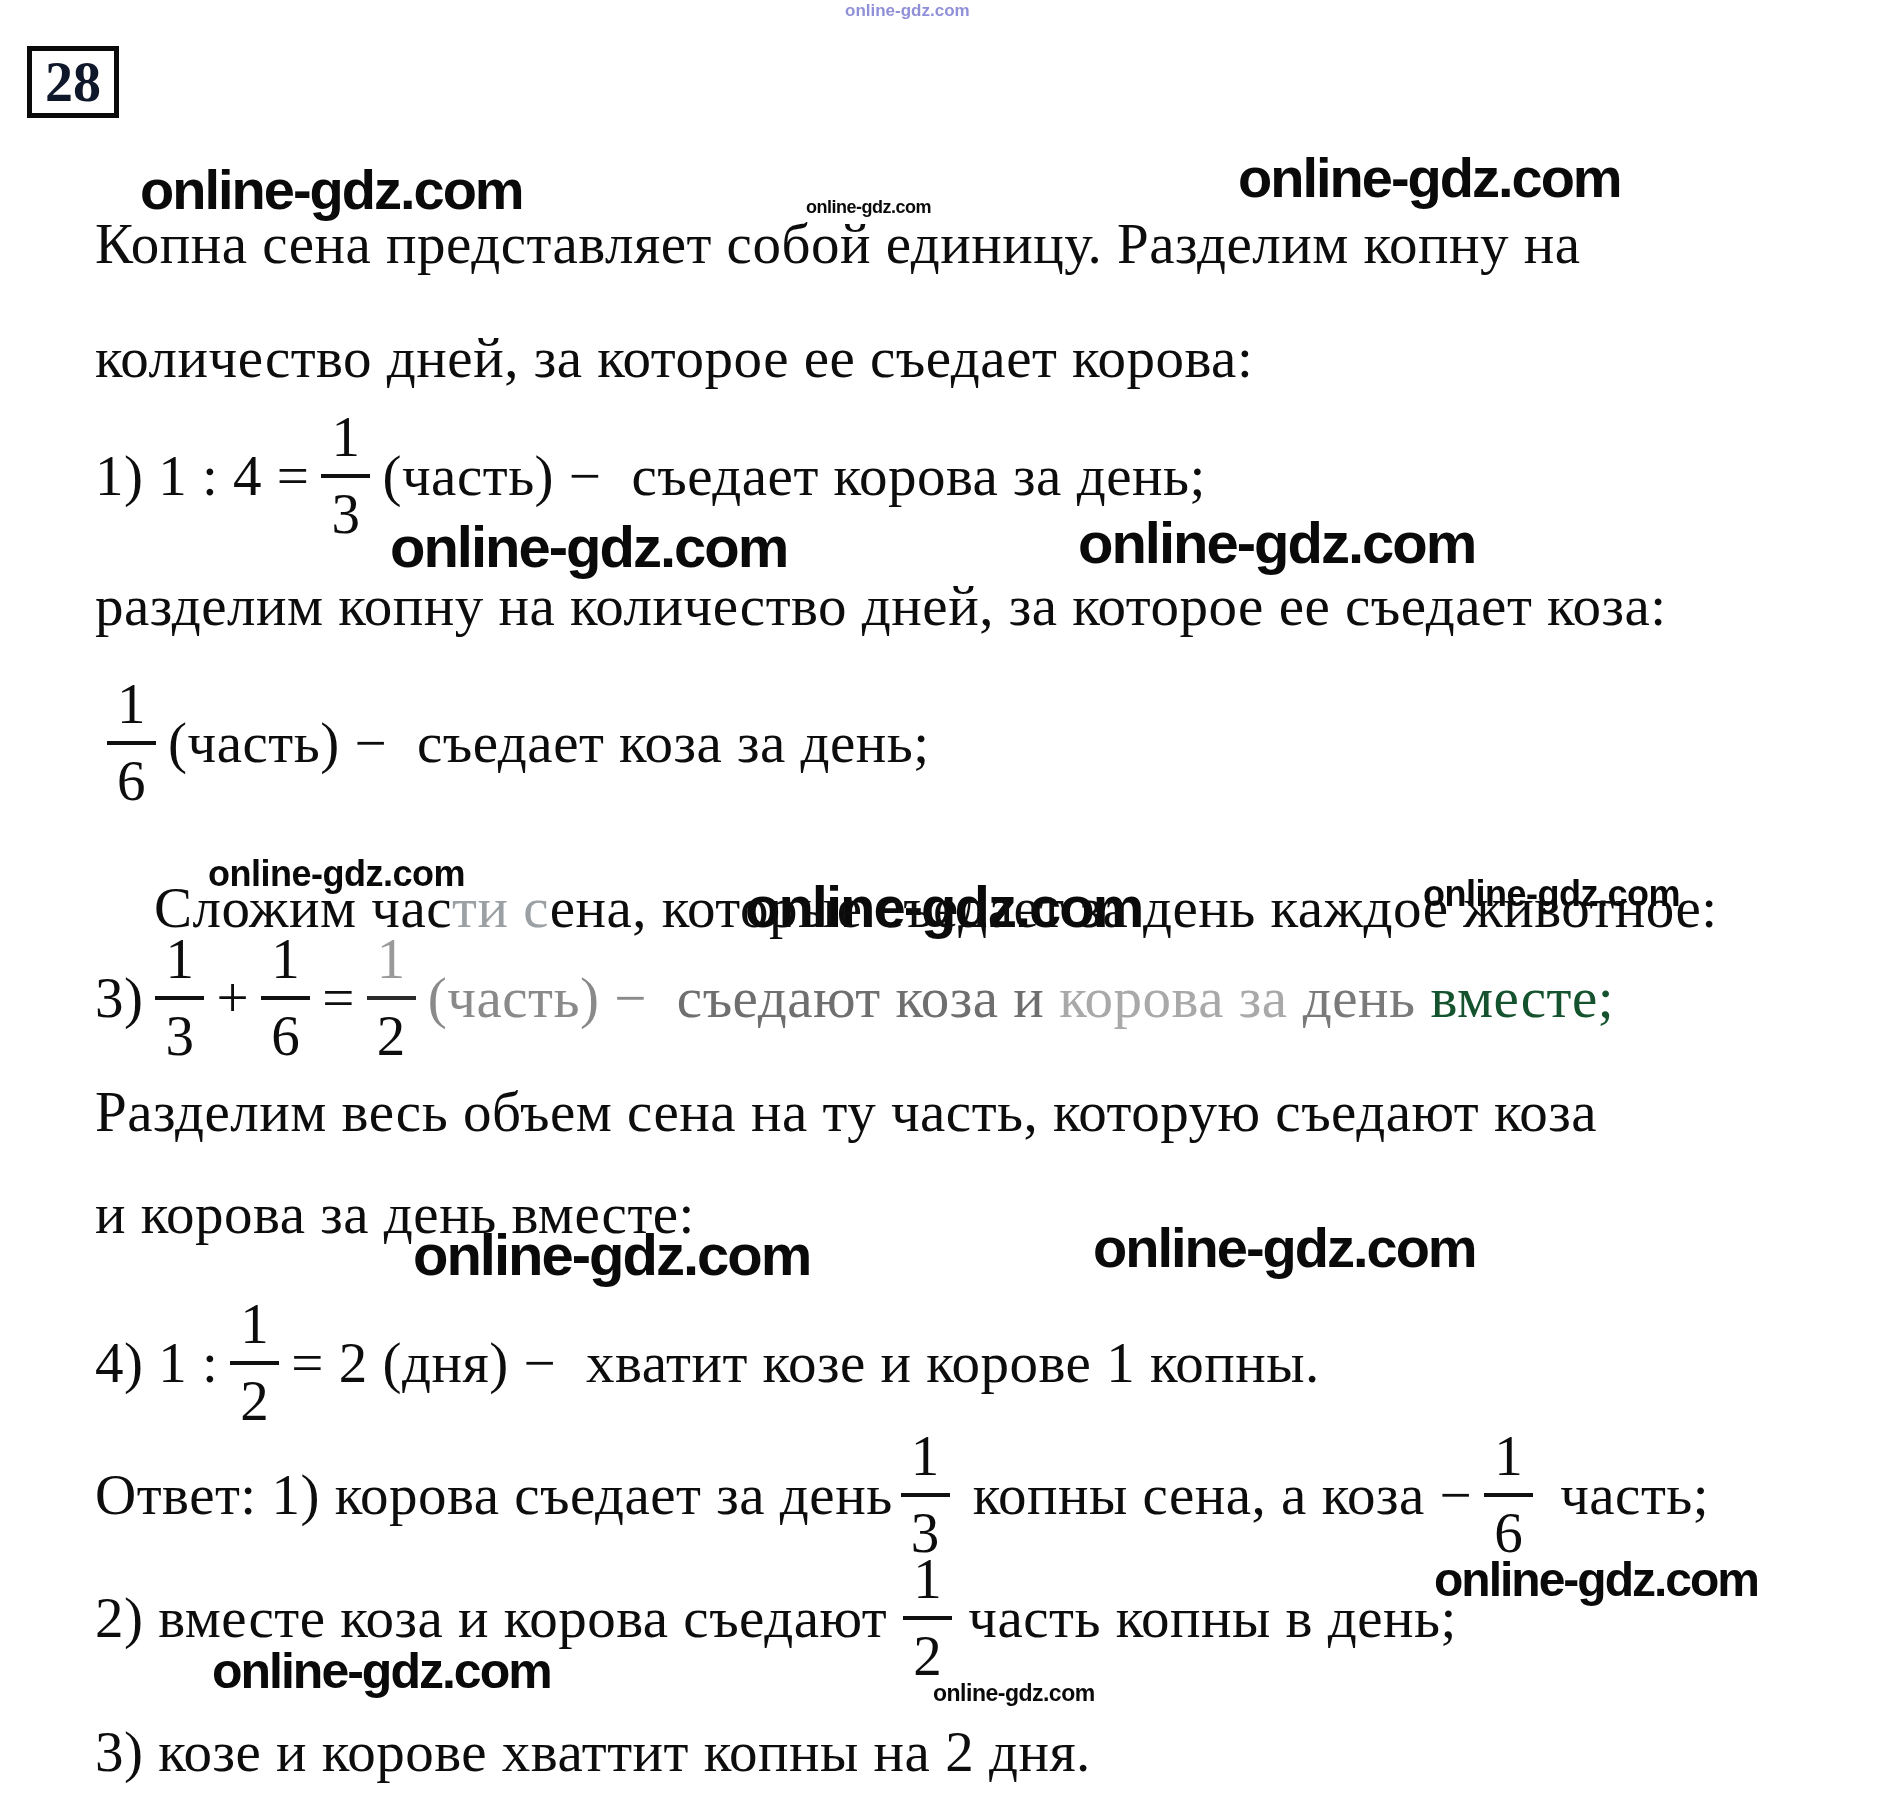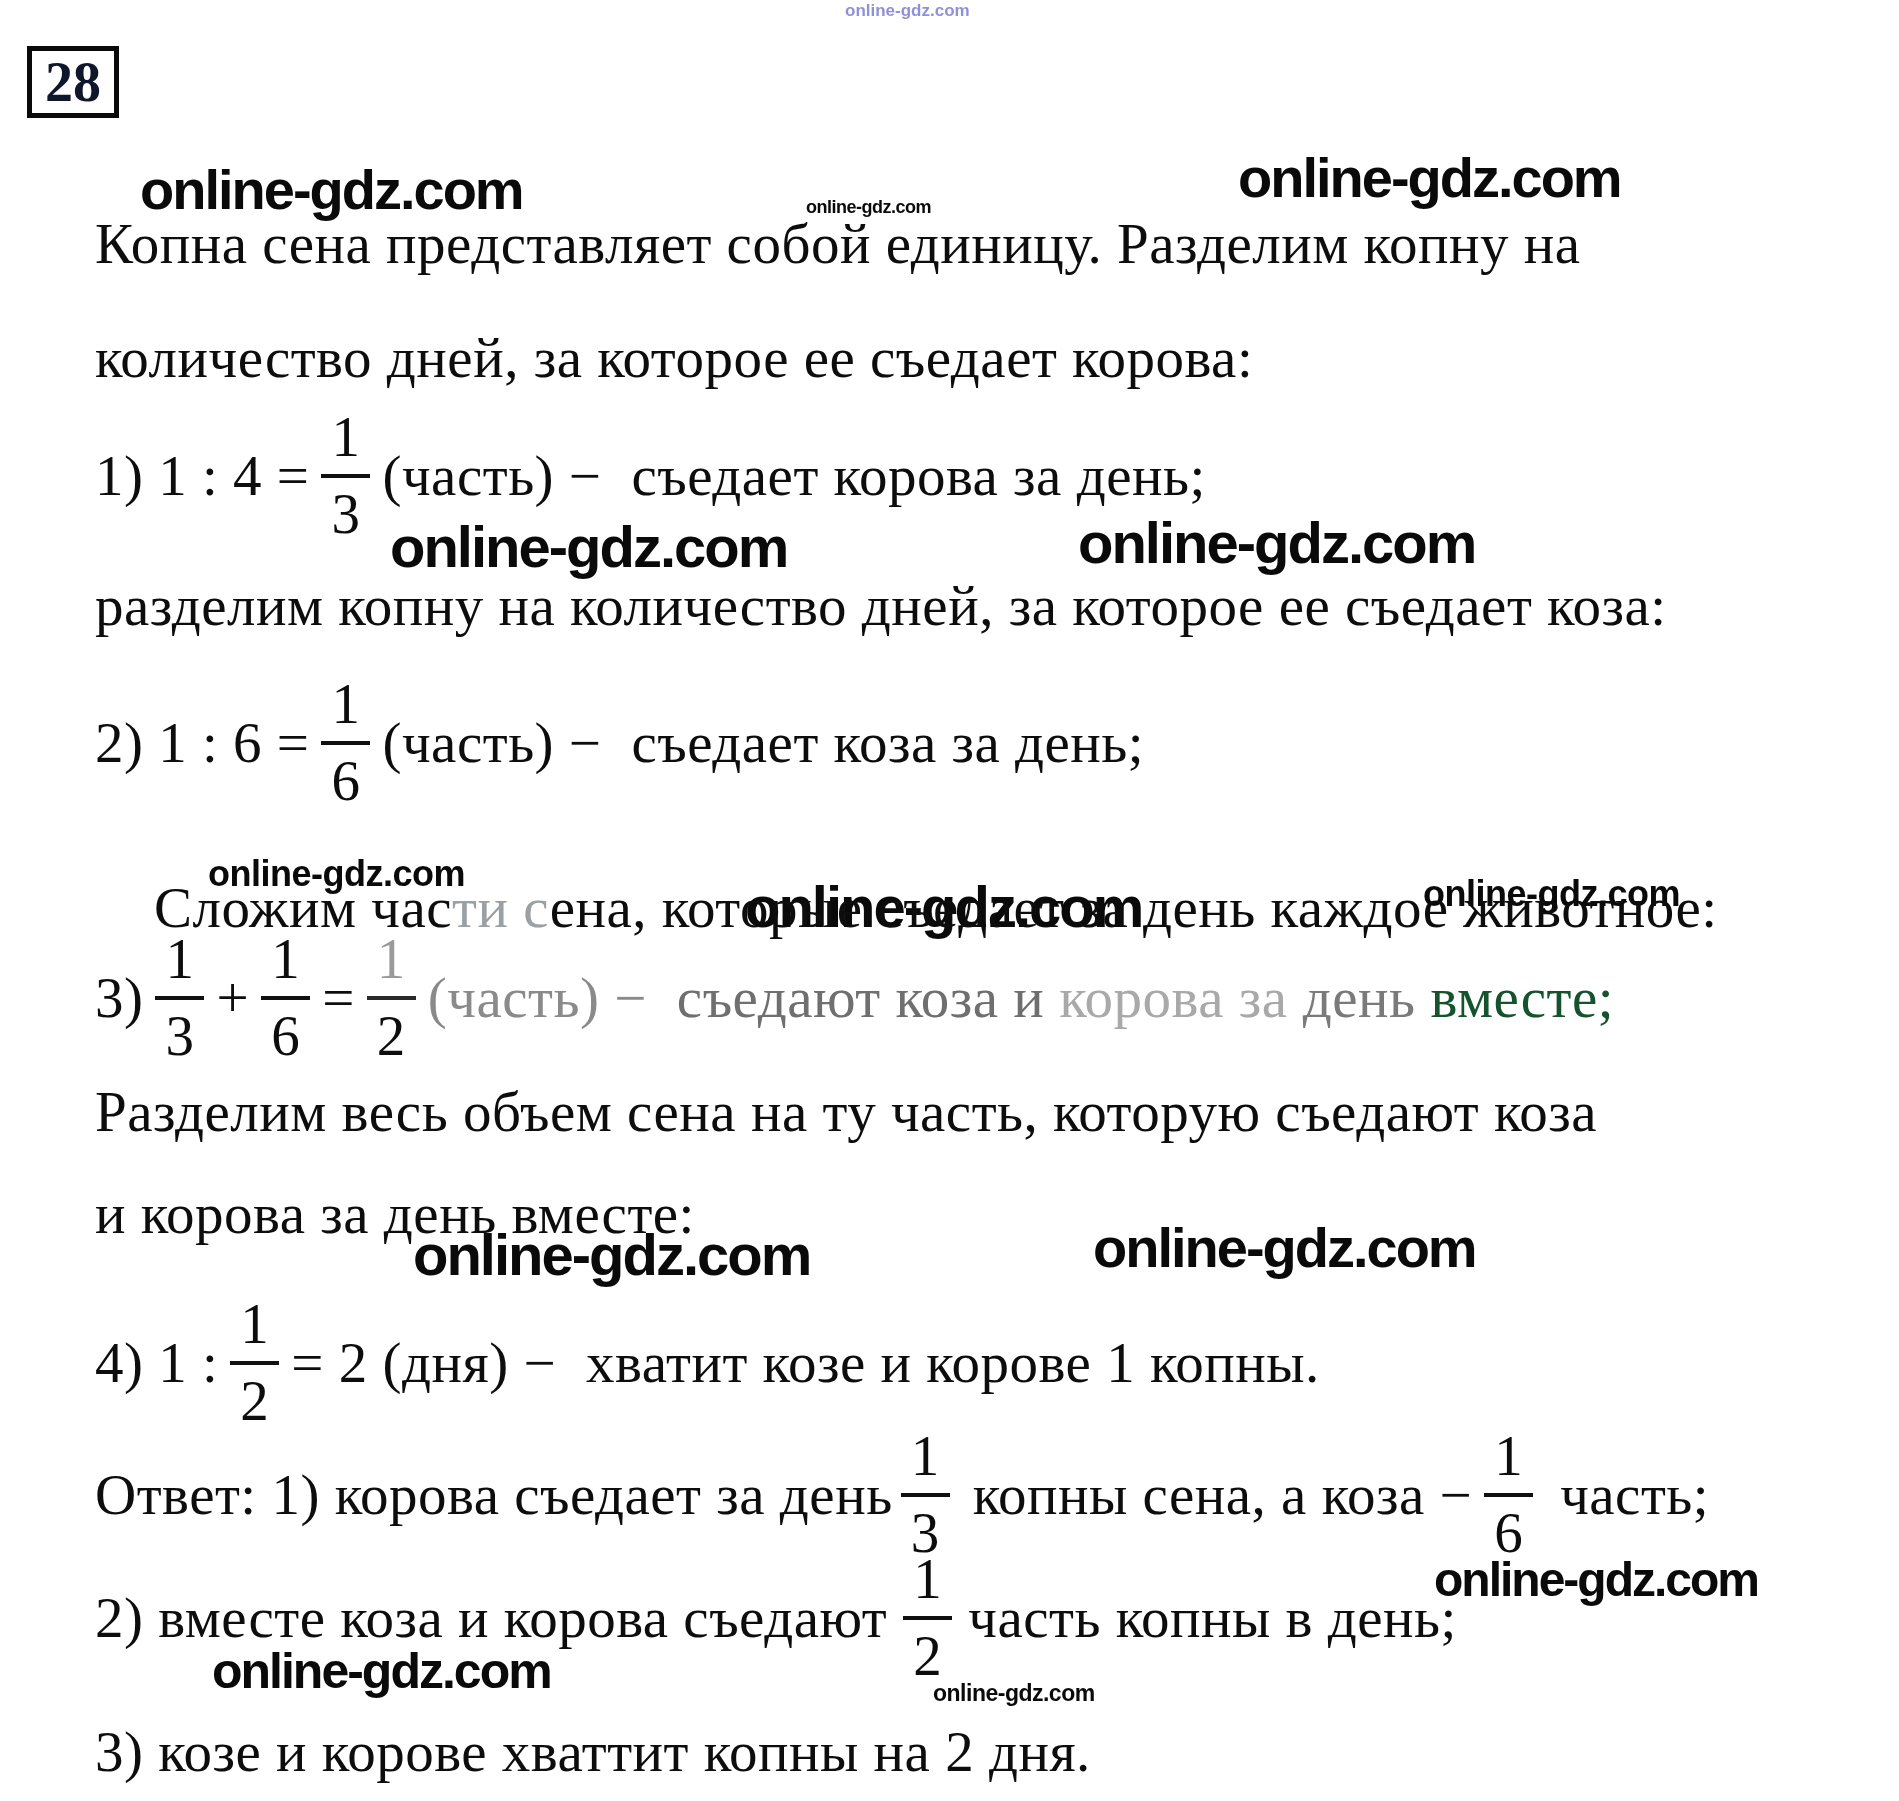--- a/index.html
+++ b/index.html
@@ -117,21 +117,20 @@
       <span class="num">1</span>
       <span class="den">3</span>
     </span>
     <span>(часть) −</span>
     <span class="gap">съедает корова за день;</span>
   </div>
 
   <div class="line" style="left:95px; top:576px;">разделим копну на количество дней, за которое ее съедает коза:</div>
 
   <div class="eq" style="left:95px; top:675px;">
-    <span>2) 1 : 6 =</span>
     <span class="frac">
       <span class="num">1</span>
       <span class="den">6</span>
     </span>
     <span>(часть) −</span>
     <span class="gap">съедает коза за день;</span>
   </div>
 
   <div class="line" style="left:95px; top:818px;">
     <span>Сложим час</span><span class="faded">ти с</span><span>ена, которые съедает за день каждое животное:</span>

